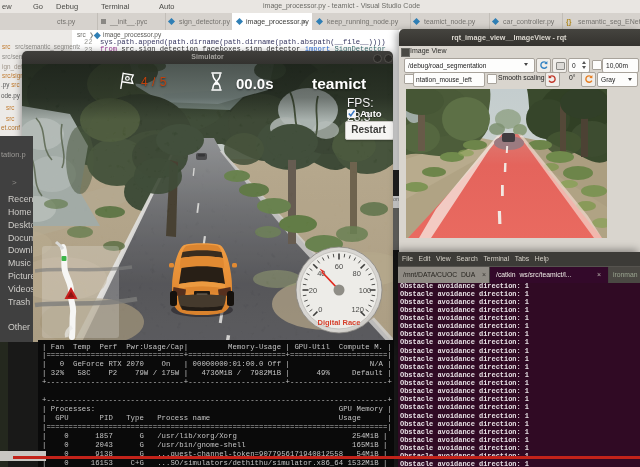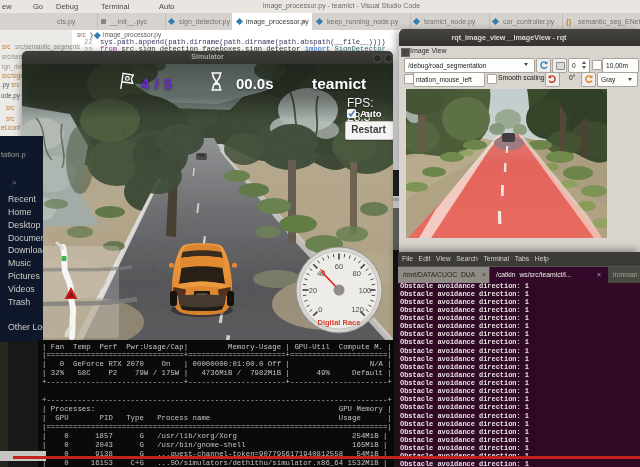--- a/index.html
+++ b/index.html
@@ -210,21 +210,21 @@
     </div>
 
 
     <svg class="abs" style="left:95px;top:19px;" width="20" height="21" viewBox="0 0 24 22">
       <g stroke="#ffffff" fill="none" stroke-width="1.6">
         <path d="M4.5,21 L7.5,1.5"></path>
         <path d="M7.3,2.5 L19.5,4.5 L17.2,9.5 L19,14.5 L6,12.5" fill="rgba(255,255,255,0.08)"></path>
         <circle cx="12.5" cy="8.5" r="2.2" stroke-width="1.4"></circle>
       </g>
     </svg>
-    <div class="abs" style="left:119px;top:23.5px;font-size:15px;font-weight:bold;color:#6d28d9;text-shadow:0 1px 2px rgba(0,0,0,0.55);letter-spacing:0.5px;">4 / 5</div>
+    <div class="abs" style="left:119px;top:23.5px;font-size:12px;font-weight:normal;color:#c2410c;text-shadow:0 1px 2px rgba(0,0,0,0.55);letter-spacing:0.5px;">4 / 5</div>
 
     <svg class="abs" style="left:187px;top:19.5px;" width="15" height="21" viewBox="0 0 16 21">
       <g stroke="#ffffff" fill="none" stroke-width="1.5">
         <path d="M2.5,1.5 L13.5,1.5"></path>
         <path d="M2.5,19.5 L13.5,19.5"></path>
         <path d="M4,2 C4,8 7,9 8,10.5 C9,12 12,13 12,19"></path>
         <path d="M12,2 C12,8 9,9 8,10.5 C7,12 4,13 4,19"></path>
         <path d="M6,13.5 L10,13.5 L8,11.8 Z" fill="#fff" stroke-width="1"></path>
       </g>
     </svg>
@@ -335,21 +335,21 @@
         <text x="71" y="48">100</text>
         <text x="63.7" y="66.7">120</text>
       </g>
       <line x1="45" y1="45" x2="28" y2="27" stroke="#e02b20" stroke-width="1.8"></line>
       <path d="M28,27 L25.5,23.5 L31,26.5 Z" fill="#e02b20"></path>
       <circle cx="45" cy="45" r="5.5" fill="#8f8d86"></circle>
       <text x="45" y="80" font-family="Liberation Sans,sans-serif" font-size="7.5" font-weight="bold" fill="#d6402c" text-anchor="middle">Digital Race</text>
     </svg>
   </div>
 
-  <div class="abs" style="left:0;top:136px;width:43px;height:206px;background:#0f172a;z-index:20;overflow:hidden;">
+  <div class="abs" style="left:0;top:136px;width:33px;height:206px;background:#404040;z-index:20;overflow:hidden;">
     <div class="abs" style="left:1px;top:14px;font-size:7.5px;color:#9c9a96;">tation.p</div>
     <div class="abs" style="left:12px;top:42px;font-size:8px;color:#8e8c88;">&gt;</div>
     <div class="abs" style="left:8px;top:0;width:25px;height:206px;font-size:8.8px;color:#cfcdc9;">
       <div class="abs" style="left:0;top:58px;white-space:nowrap;">Recent</div>
       <div class="abs" style="left:0;top:71px;white-space:nowrap;">Home</div>
       <div class="abs" style="left:0;top:84px;white-space:nowrap;">Desktop</div>
       <div class="abs" style="left:0;top:97px;white-space:nowrap;">Documents</div>
       <div class="abs" style="left:0;top:109px;white-space:nowrap;">Downloads</div>
       <div class="abs" style="left:0;top:122px;white-space:nowrap;">Music</div>
       <div class="abs" style="left:0;top:135px;white-space:nowrap;">Pictures</div>

